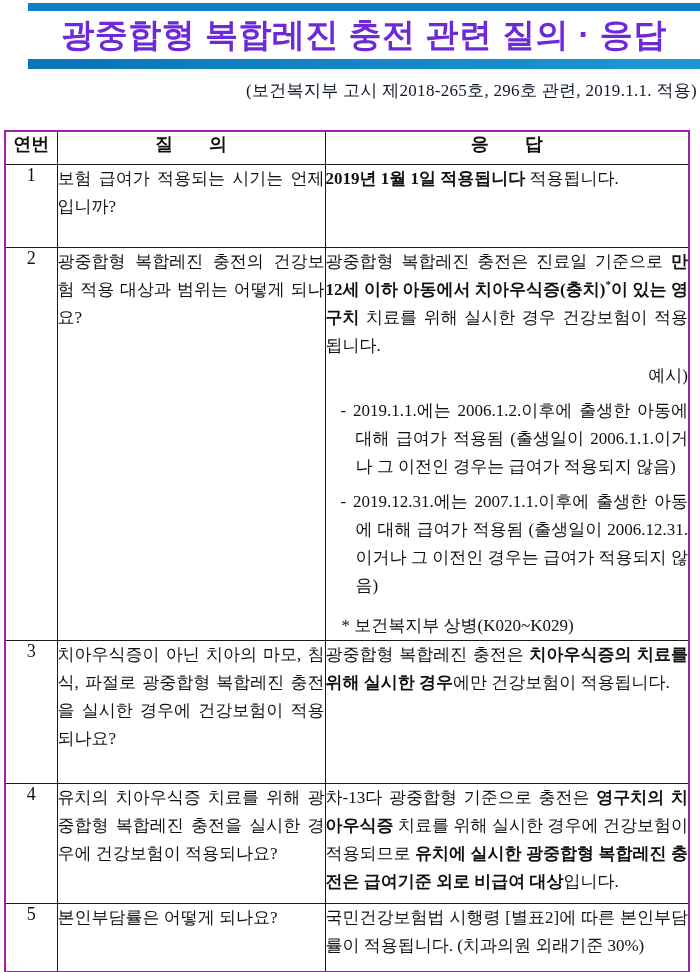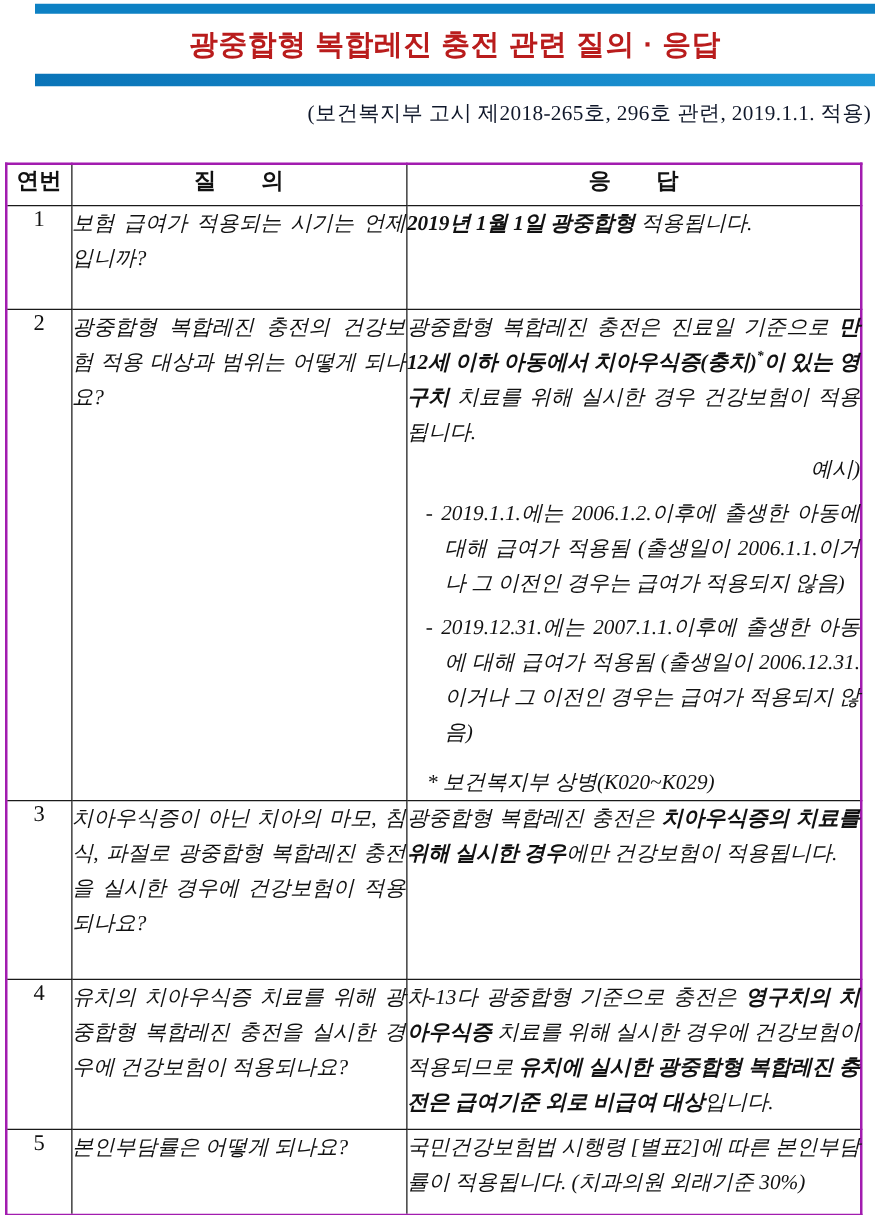--- a/index.html
+++ b/index.html
@@ -11,26 +11,26 @@
     font-family: "Liberation Serif", "DejaVu Serif", serif;
   }
   .page { width: 700px; height: 972px; overflow: hidden; }
 
   
   .doc-header { margin: 3px 0 0 28px; }
   .bar-top { height: 8px; background: #0d81c4; }
   .doc-title {
     font-family: "Liberation Sans", "DejaVu Sans", sans-serif;
     font-weight: 800;
-    font-size: 23px;
+    font-size: 33px;
     line-height: 44px;
     text-align: center;
     letter-spacing: 0.5px;
     margin: 2px 0 2px 0;
-    color: #b91c1c;
+    color: #6d28d9;
   }
   .bar-bottom { height: 10px; background: linear-gradient(90deg, #0a74b8, #1e97d6); }
   .doc-subtitle {
     text-align: right;
     font-size: 17px;
     letter-spacing: 0.3px;
     margin: 10px 3px 0 0;
     color: #0f172a;
   }
 
@@ -61,21 +61,20 @@
   }
   td.no-cell {
     text-align: center;
     font-size: 18px;
     padding-top: 9px;
   }
   td.q-cell, td.a-cell {
     font-size: 17px;
     line-height: 28px;
     padding: 7px 8px 6px 9px;
-    font-style: italic;
   }
   td.a-cell { padding-left: 7px; padding-right: 6px; }
 
   .blk { text-align: justify; }
   .blk.para { }
   .blk.example { text-align: right; padding-left: 6px; margin-top: 2px; }
   .blk.bullet  { padding-left: 30px; text-indent: -15px; margin-top: 7px; }
   .blk.footnote{ text-align: left; padding-left: 16px; margin-top: 12px; }
   .b { font-weight: bold; }
   sup { font-size: 11px; line-height: 0; }
@@ -113,21 +112,21 @@
         <th class="hdr">응  답</th>
       </tr>
     </thead>
     <tbody>
       <tr class="r1">
         <td class="no-cell">1</td>
         <td class="q-cell">
             <div class="blk para"><span>보험 급여가 적용되는 시기는 언제입니까?</span></div>
           </td>
         <td class="a-cell">
-            <div class="blk para"><span class="b">2019년 1월 1일 광중합형</span><span> 적용됩니다.</span></div>
+            <div class="blk para"><span class="b">2019년 1월 1일 적용됩니다</span><span> 적용됩니다.</span></div>
           </td>
       </tr>
       <tr class="r2">
         <td class="no-cell">2</td>
         <td class="q-cell">
             <div class="blk para"><span>광중합형 복합레진 충전의 건강보험 적용 대상과 범위는 어떻게 되나요?</span></div>
           </td>
         <td class="a-cell">
             <div class="blk para"><span>광중합형 복합레진 충전은 진료일 기준으로 </span><span class="b">만 12세 이하 아동에서 치아우식증(충치)</span><sup class="b">*</sup><span class="b">이 있는 영구치</span><span> 치료를 위해 실시한 경우 건강보험이 적용됩니다.</span></div>
             <div class="blk example"><span>예시)</span></div>

